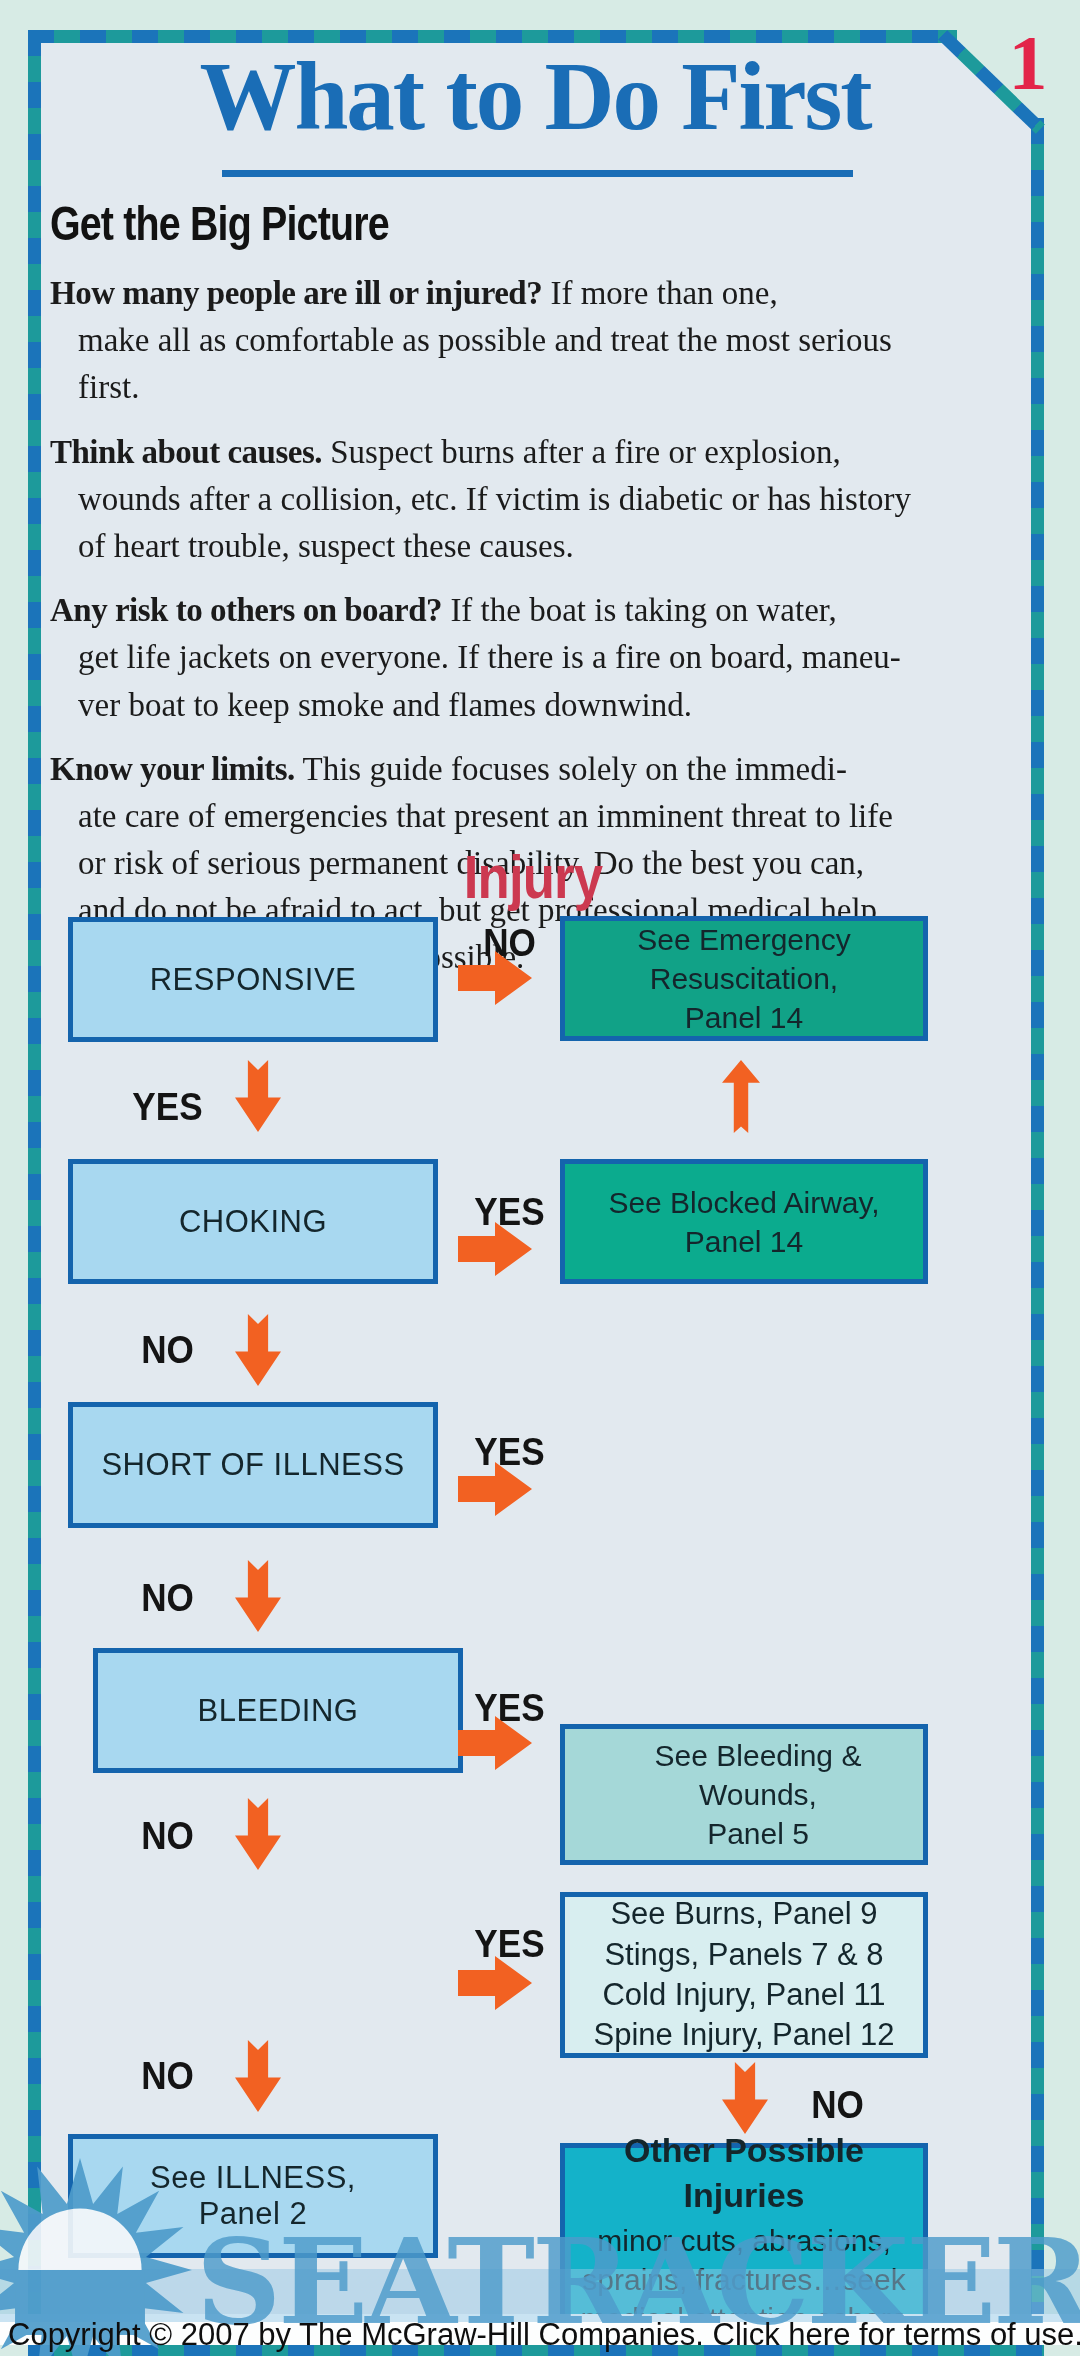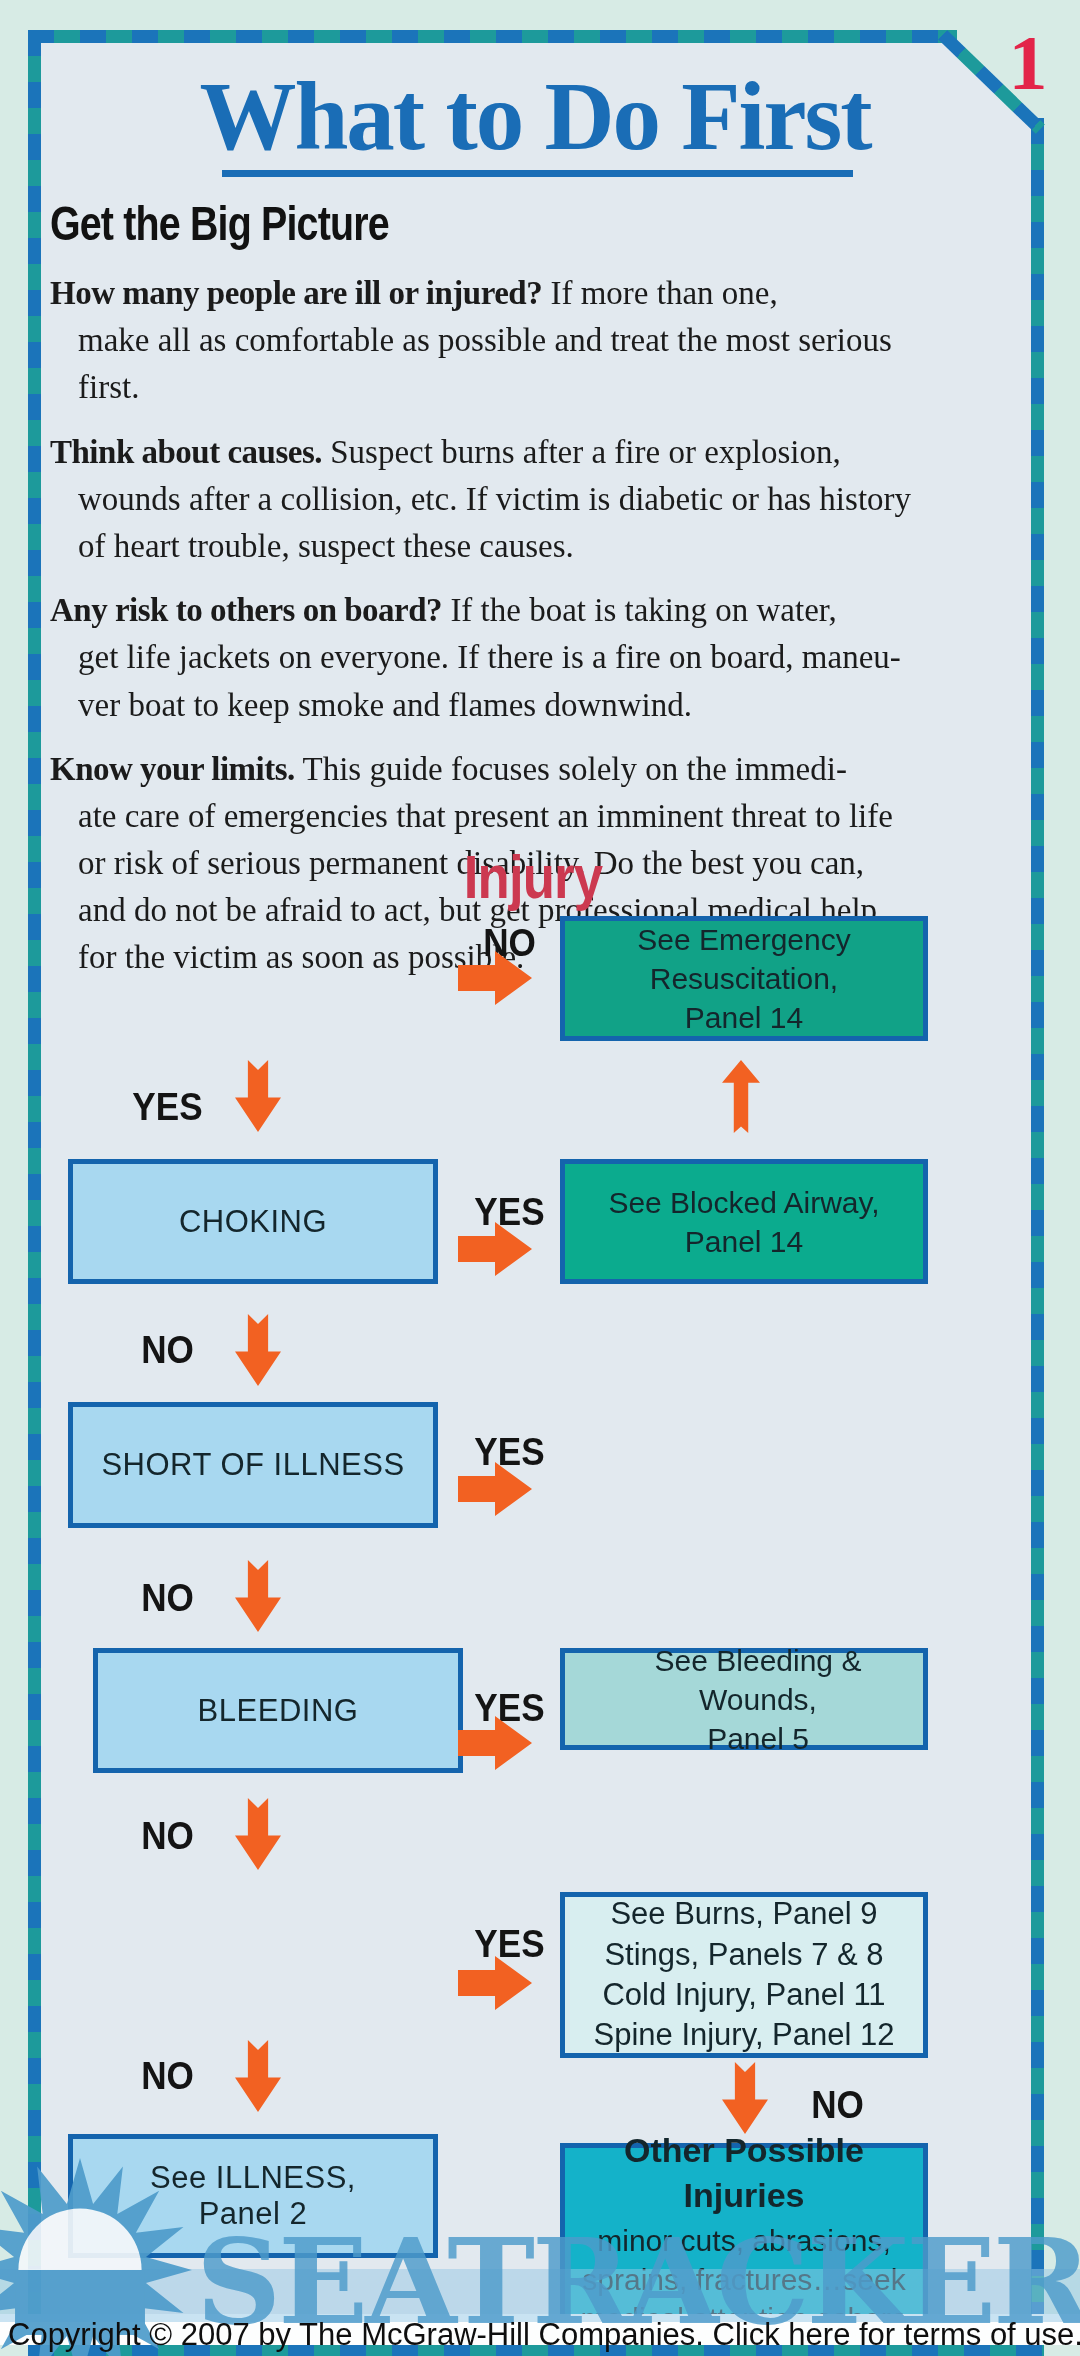--- a/index.html
+++ b/index.html
@@ -16,21 +16,21 @@
   .b-bottom{left:28px;top:2343px;width:1016px;height:13px;
          background:repeating-linear-gradient(90deg,var(--border_blue) 0 26px,var(--border_teal) 26px 52px);}
   .b-diag{left:947px;top:30px;width:136px;height:13px;transform:rotate(44deg);transform-origin:0 0;
          background:repeating-linear-gradient(90deg,var(--border_blue) 0 26px,var(--border_teal) 26px 52px);}
   .inner{position:absolute;left:41px;top:43px;width:990px;height:2300px;background:var(--inner_bg);
          clip-path:polygon(0 0,908px 0,100% 84px,100% 100%,0 100%);}
   .page-num{position:absolute;left:996px;top:18px;width:64px;text-align:center;
          font-family:"Liberation Serif",serif;font-weight:bold;font-size:78px;color:var(--page_red);z-index:20;}
   .title{position:absolute;left:120px;top:48px;width:830px;text-align:center;z-index:10;
          font-family:"Liberation Serif",serif;font-weight:bold;font-size:97px;line-height:1.02;
-         letter-spacing:-2px;color:var(--title_blue);margin-top:20px;}
+         letter-spacing:-2px;color:var(--title_blue);}
   .title-rule{position:absolute;left:222px;top:170px;width:631px;height:7px;background:var(--title_blue);z-index:10;}
   .big-heading{position:absolute;left:50px;top:196px;z-index:10;font-weight:bold;font-size:48px;
          letter-spacing:-1px;color:#121212;transform:scaleX(.82);transform-origin:0 0;white-space:nowrap;}
   .paras{position:absolute;left:50px;top:258px;width:985px;z-index:10;
          font-family:"Liberation Serif",serif;font-size:33px;line-height:1.43;color:var(--text_dark);}
   .paras p{margin:12px 0 17px 0;padding-left:28px;text-indent:-28px;white-space:pre-line;}
   .paras b{letter-spacing:-.5px;}
   .injury{position:absolute;left:0;top:841px;width:1066px;text-align:center;z-index:10;
          font-weight:bold;font-size:62px;color:var(--injury_red);transform:scaleX(.85);letter-spacing:-1px;}
   
@@ -93,20 +93,21 @@
 ver boat to keep smoke and flames downwind.</span></p>
     <p><b>Know your limits.</b><span> This guide focuses solely on the immedi-
 ate care of emergencies that present an imminent threat to life
 or risk of serious permanent disability. Do the best you can,
 and do not be afraid to act, but get professional medical help
 for the victim as soon as possible.</span></p>
   </div>
 
   <div class="injury">Injury</div>
 
+  <div class="lbox" style="top:917px;height:125px;">RESPONSIVE</div>
   <div class="lab" style="left:452px;top:921px;">NO</div>
   <div class="arr a-right" style="left:458px;top:951px;"></div>
   <div class="rbox bg-g1" style="top:876px;height:125px;margin-top:40px;">See Emergency
 Resuscitation,
 Panel 14</div>
   <div class="lab" style="left:110px;top:1085px;">YES</div>
   <div class="arr a-down" style="left:235px;top:1060px;"></div>
   <div class="arr a-up" style="left:722px;top:1060px;"></div>
 
   <div class="lbox" style="top:1159px;height:125px;">CHOKING</div>
@@ -119,21 +120,21 @@
 
   <div class="lbox" style="top:1402px;height:126px;">SHORT OF ILLNESS</div>
   <div class="lab" style="left:452px;top:1430px;">YES</div>
   <div class="arr a-right" style="left:458px;top:1462px;"></div>
   <div class="lab" style="left:110px;top:1576px;">NO</div>
   <div class="arr a-down" style="left:235px;top:1560px;"></div>
 
   <div class="lbox" style="top:1648px;height:125px;margin-left:25px;">BLEEDING</div>
   <div class="lab" style="left:452px;top:1686px;">YES</div>
   <div class="arr a-right" style="left:458px;top:1716px;"></div>
-  <div class="rbox bg-g4" style="top:1648px;height:102px;padding-left:28px;">See Bleeding &amp; Wounds,
+  <div class="rbox bg-g4" style="top:1724px;height:141px;padding-left:28px;">See Bleeding &amp; Wounds,
 Panel 5</div>
   <div class="lab" style="left:110px;top:1814px;">NO</div>
   <div class="arr a-down" style="left:235px;top:1798px;"></div>
 
   <div class="lab" style="left:452px;top:1922px;">YES</div>
   <div class="arr a-right" style="left:458px;top:1956px;"></div>
   <div class="rbox bg-g5" style="top:1892px;height:166px;font-size:31px;">See Burns, Panel 9
 Stings, Panels 7 &amp; 8
 Cold Injury, Panel 11
 Spine Injury, Panel 12</div>

